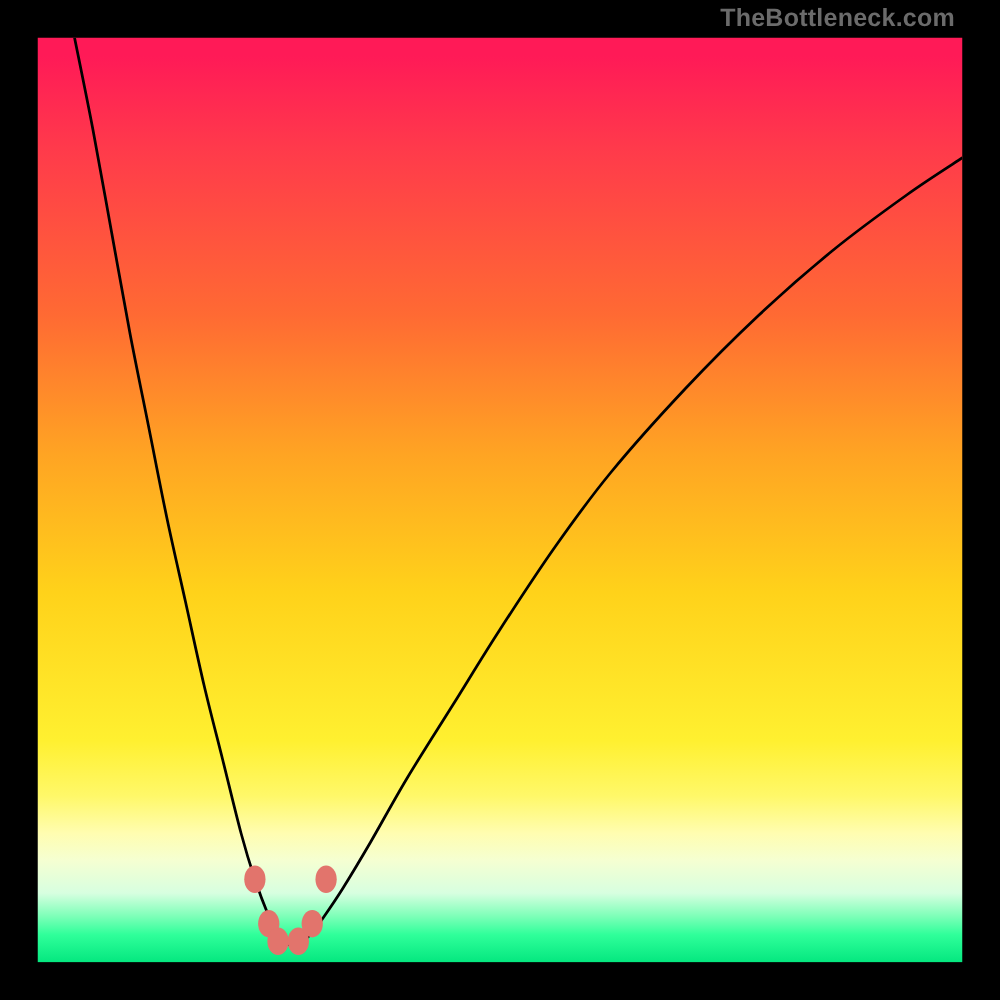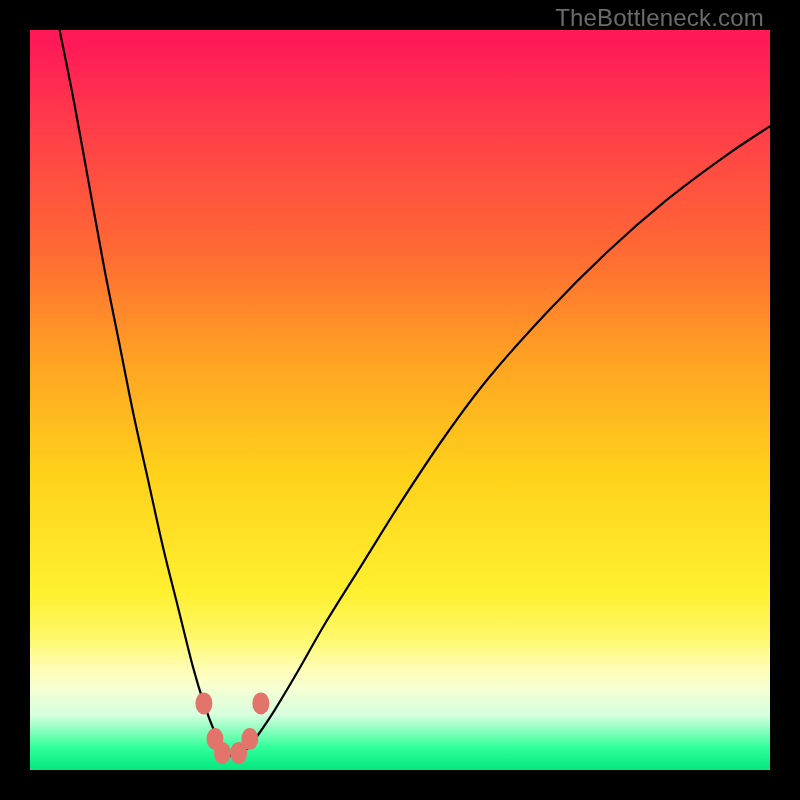--- a/index.html
+++ b/index.html
@@ -48,23 +48,24 @@
     left: 0;
     top: 0;
     width: 740px;
     height: 740px;
   }
   .watermark {
     position: absolute;
     top: 4px;
     right: 36px;
     color: #6b6b6b;
-    font-size: 24px;
+    font-size: 20px;
     letter-spacing: 0.2px;
     user-select: none;
+    font-weight: bold;
   }
   .bottom-band {
     position: absolute;
     left: 0;
     bottom: 0;
     width: 100%;
     height: 30px;
     background: #000;
   }
 </style>

